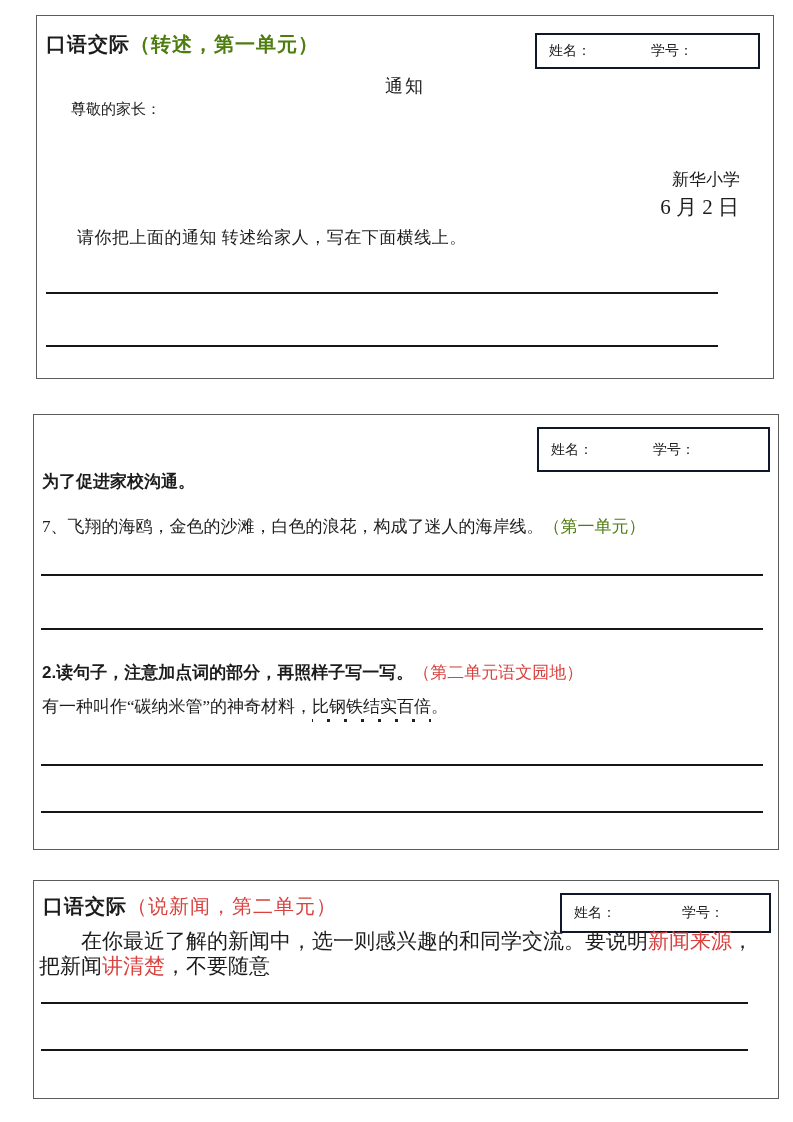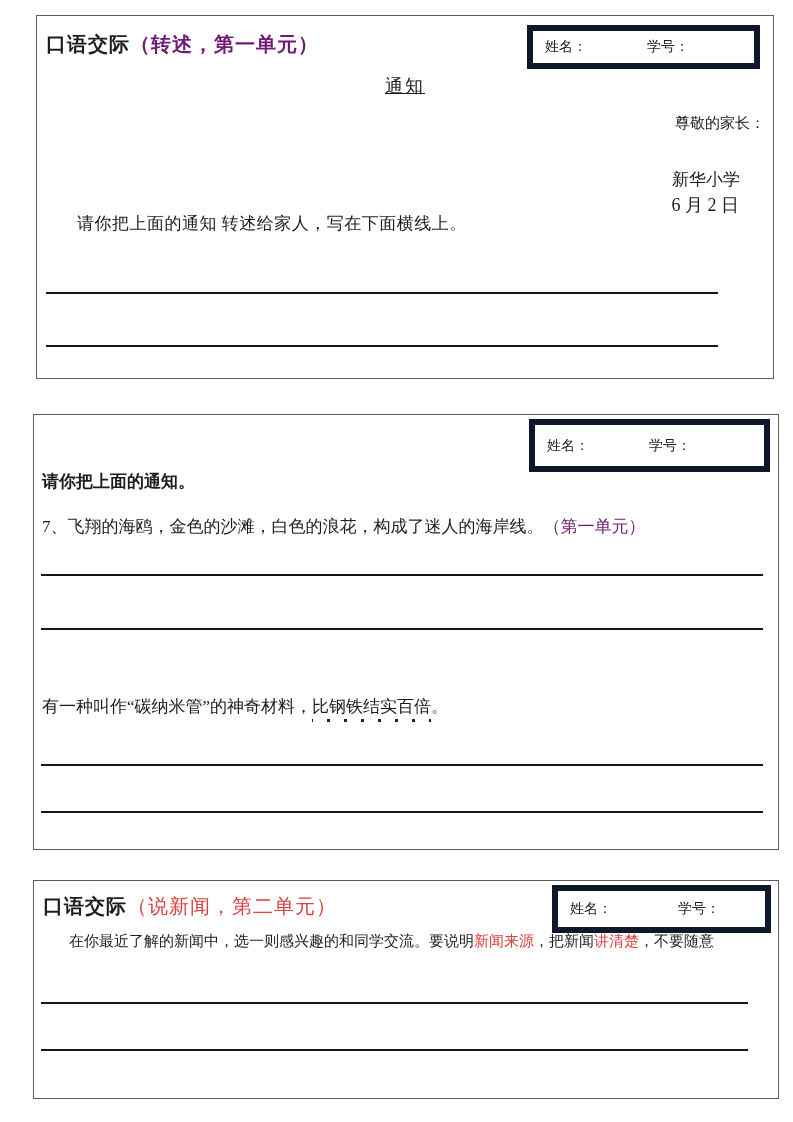--- a/index.html
+++ b/index.html
@@ -7,61 +7,61 @@
     position:relative; width:793px; height:1122px; background:#fff;
     font-family:"Liberation Serif","DejaVu Serif",serif;
     color:#1c1c1c; overflow:hidden;
   }
   .panel { position:absolute; border:1px solid #5c5c5c; background:#fff; }
   #s1 { left:36px; top:15px;  width:736px; height:362px; }
   #s2 { left:33px; top:414px; width:744px; height:434px; }
   #s3 { left:33px; top:880px; width:744px; height:217px; }
 
   .namebox {
-    position:absolute; border:6px solid #0f172a; background:#fff;
-    display:flex; align-items:center; font-size:14px; color:#222;
+    position:absolute; border:2px solid #0f172a; background:#fff;
+    display:flex; align-items:center; font-size:14px; color:#222;margin-top:8px;
   }
   #s1 .namebox { right:13px; top:9px;  width:221px; height:32px; }
   #s2 .namebox { right:8px;  top:4px;  width:229px; height:41px; }
   #s3 .namebox { right:7px;  top:4px;  width:207px; height:36px; }
   .nb-name { margin-left:12px; }
   .nb-id   { margin-left:60px; }
   #s3 .nb-id { margin-left:66px; }
 
   .heading-font { font-family:"Liberation Sans","DejaVu Sans",sans-serif; font-weight:bold; }
-  .red { color:#701a75; }
+  .red { color:#4d7c0f; }
   .redlight { color:#d9423f; }
 
   .sec-title { position:absolute; left:9px; top:15px; font-size:20px; letter-spacing:1px; }
   #s3 .sec-title { top:12px; }
   #s3 .sec-title .paren { font-family:"Liberation Serif","DejaVu Serif",serif; font-weight:normal; }
 
-  .notice-title { position:absolute; left:0; top:58px; width:100%; text-align:center; font-size:18px; letter-spacing:2px;text-decoration:underline; }
-  .notice-body { position:absolute; left:4px; top:96px; right:8px; font-size:15px; line-height:23px;text-align:right; }
+  .notice-title { position:absolute; left:0; top:58px; width:100%; text-align:center; font-size:18px; letter-spacing:2px; }
+  .notice-body { position:absolute; left:4px; top:82px; right:8px; font-size:15px; line-height:23px; }
   .ind { text-indent:2em; }
   .sig  { position:absolute; right:33px; top:152px; font-size:17px; }
-  .date { position:absolute; right:34px; top:177px; font-size:18px; }
-  .instr { position:absolute; left:6px; top:196px; font-size:17px; text-indent:2em; letter-spacing:0.5px; }
+  .date { position:absolute; right:34px; top:177px; font-size:21px; }
+  .instr { position:absolute; left:6px; top:210px; font-size:17px; text-indent:2em; letter-spacing:0.5px; }
 
   .wline { position:absolute; height:0; border-top:2px solid #161616; }
 
   .s2-heading { position:absolute; left:8px; top:55px; font-size:17px; }
   .s2-q1      { position:absolute; left:8px; top:100px; font-size:17px; }
   .s2-q2head  { position:absolute; left:8px; top:246px; font-size:17px; }
   .s2-q2head .paren { font-family:"Liberation Serif","DejaVu Serif",serif; font-weight:normal; }
   .s2-q2sent  { position:absolute; left:8px; top:280px; font-size:17px; }
   .dots {
     background-image: radial-gradient(circle, #222 1.6px, rgba(0,0,0,0) 1.8px);
     background-size: 17px 5px;
     background-repeat: repeat-x;
     background-position: 8px bottom;
     padding-bottom: 7px;
   }
 
-  .s3-para { position:absolute; left:5px; top:48px; right:12px; font-size:15px; line-height:25px; }
+  .s3-para { position:absolute; left:5px; top:48px; right:12px; font-size:21px; line-height:25px; }
 </style>
 </head>
 <body>
 
 <div class="page">
 
   <section class="panel" id="s1">
     <div class="namebox">
       <span class="nb-name">姓名：</span>
       <span class="nb-id">学号：</span>
@@ -76,24 +76,25 @@
     <div class="instr">请你把上面的通知 转述给家人，写在下面横线上。</div>
     <div class="wline" style="left:9px;top:276px;width:672px"></div>
     <div class="wline" style="left:9px;top:329px;width:672px"></div>
   </section>
 
   <section class="panel" id="s2">
     <div class="namebox">
       <span class="nb-name">姓名：</span>
       <span class="nb-id">学号：</span>
     </div>
-    <div class="s2-heading heading-font">请你把上面的通知。</div>
+    <div class="s2-heading heading-font">为了促进家校沟通。</div>
     <div class="s2-q1"><span>7、飞翔的海鸥，金色的沙滩，白色的浪花，构成了迷人的海岸线。</span><span class="red">（第一单元）</span></div>
     <div class="wline" style="left:7px;top:159px;width:722px"></div>
     <div class="wline" style="left:7px;top:213px;width:722px"></div>
+    <div class="s2-q2head heading-font"><span>2.读句子，注意加点词的部分，再照样子写一写。</span><span class="redlight paren">（第二单元语文园地）</span></div>
     <div class="s2-q2sent"><span>有一种叫作“碳纳米管”的神奇材料，</span><span class="dots">比钢铁结实百倍</span><span>。</span></div>
     <div class="wline" style="left:7px;top:349px;width:722px"></div>
     <div class="wline" style="left:7px;top:396px;width:722px"></div>
   </section>
 
   <section class="panel" id="s3">
     <div class="namebox">
       <span class="nb-name">姓名：</span>
       <span class="nb-id">学号：</span>
     </div>

